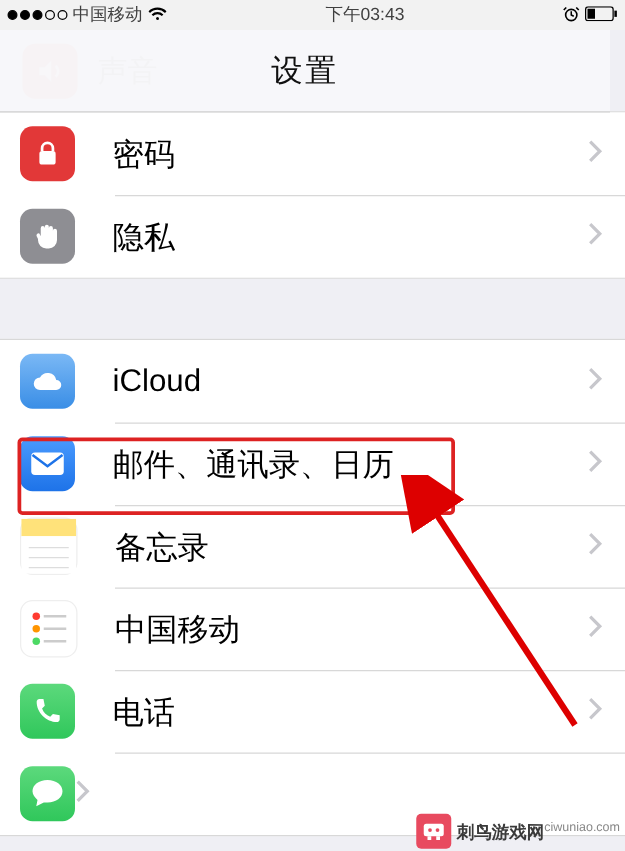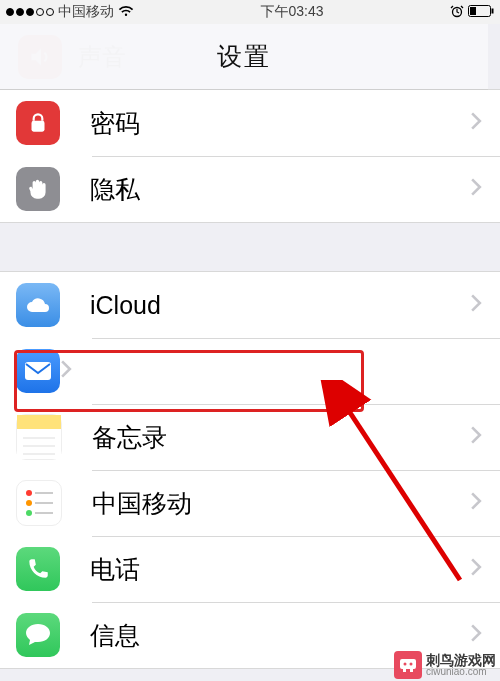--- a/index.html
+++ b/index.html
@@ -145,21 +145,21 @@
     padding: 2px 4px;
   }
   .watermark .wm-logo {
     width: 28px; height: 28px;
     background: #e84a5f;
     border-radius: 4px;
     display: flex;
     align-items: center;
     justify-content: center;
   }
-  .watermark .wm-text { display:flex; flex-direction:column; line-height:1; }
+  .watermark .wm-text { display:flex; flex-direction:row; line-height:1; }
   .watermark .wm-cn { font-size: 14px; font-weight:bold; color:#3a3a3a; }
   .watermark .wm-url { font-size: 10px; color:#888; }
 </style>
 </head>
 <body>
 
 <div class="status-bar">
   <div class="status-left">
     <span class="signal-dots">
       <span class="signal-dot"></span>
@@ -256,20 +256,21 @@
           </svg>
       </span>
     </div>
     <div class="row">
       <div class="app-icon" style="background:linear-gradient(#4a9bff,#1e73e8)">
         <svg width="28" height="20" viewBox="0 0 28 20">
             <rect x="1" y="1" width="26" height="18" rx="3" fill="#fff"></rect>
             <path d="M2 3l12 9L26 3" stroke="#1e73e8" stroke-width="2" fill="none"></path>
           </svg>
       </div>
+      <span class="label">邮件、通讯录、日历</span>
       <span class="chevron">
         <svg width="12" height="18" viewBox="0 0 8 14">
             <path d="M1 1l6 6-6 6" stroke="#c7c7cc" stroke-width="2" fill="none"></path>
           </svg>
       </span>
     </div>
     <div class="row">
       <div class="app-icon" style="background:#fff;border:1px solid #eee">
         <svg width="44" height="44" viewBox="0 0 44 44">
             <rect x="0" y="0" width="44" height="14" fill="#ffe27a"></rect>
@@ -316,21 +317,20 @@
             <path d="M1 1l6 6-6 6" stroke="#c7c7cc" stroke-width="2" fill="none"></path>
           </svg>
       </span>
     </div>
     <div class="row">
       <div class="app-icon" style="background:linear-gradient(#5cd97c,#30c75b)">
         <svg width="28" height="26" viewBox="0 0 28 26">
             <path d="M14 2C7 2 2 6 2 11c0 3 2 5 4 7l-1 5 6-3c1 0 2 0 3 0 7 0 12-4 12-9S21 2 14 2z" fill="#fff"></path>
           </svg>
       </div>
-      <span class="label">信息</span>
       <span class="chevron">
         <svg width="12" height="18" viewBox="0 0 8 14">
             <path d="M1 1l6 6-6 6" stroke="#c7c7cc" stroke-width="2" fill="none"></path>
           </svg>
       </span>
     </div>
   </div>
 
 </div>
 

